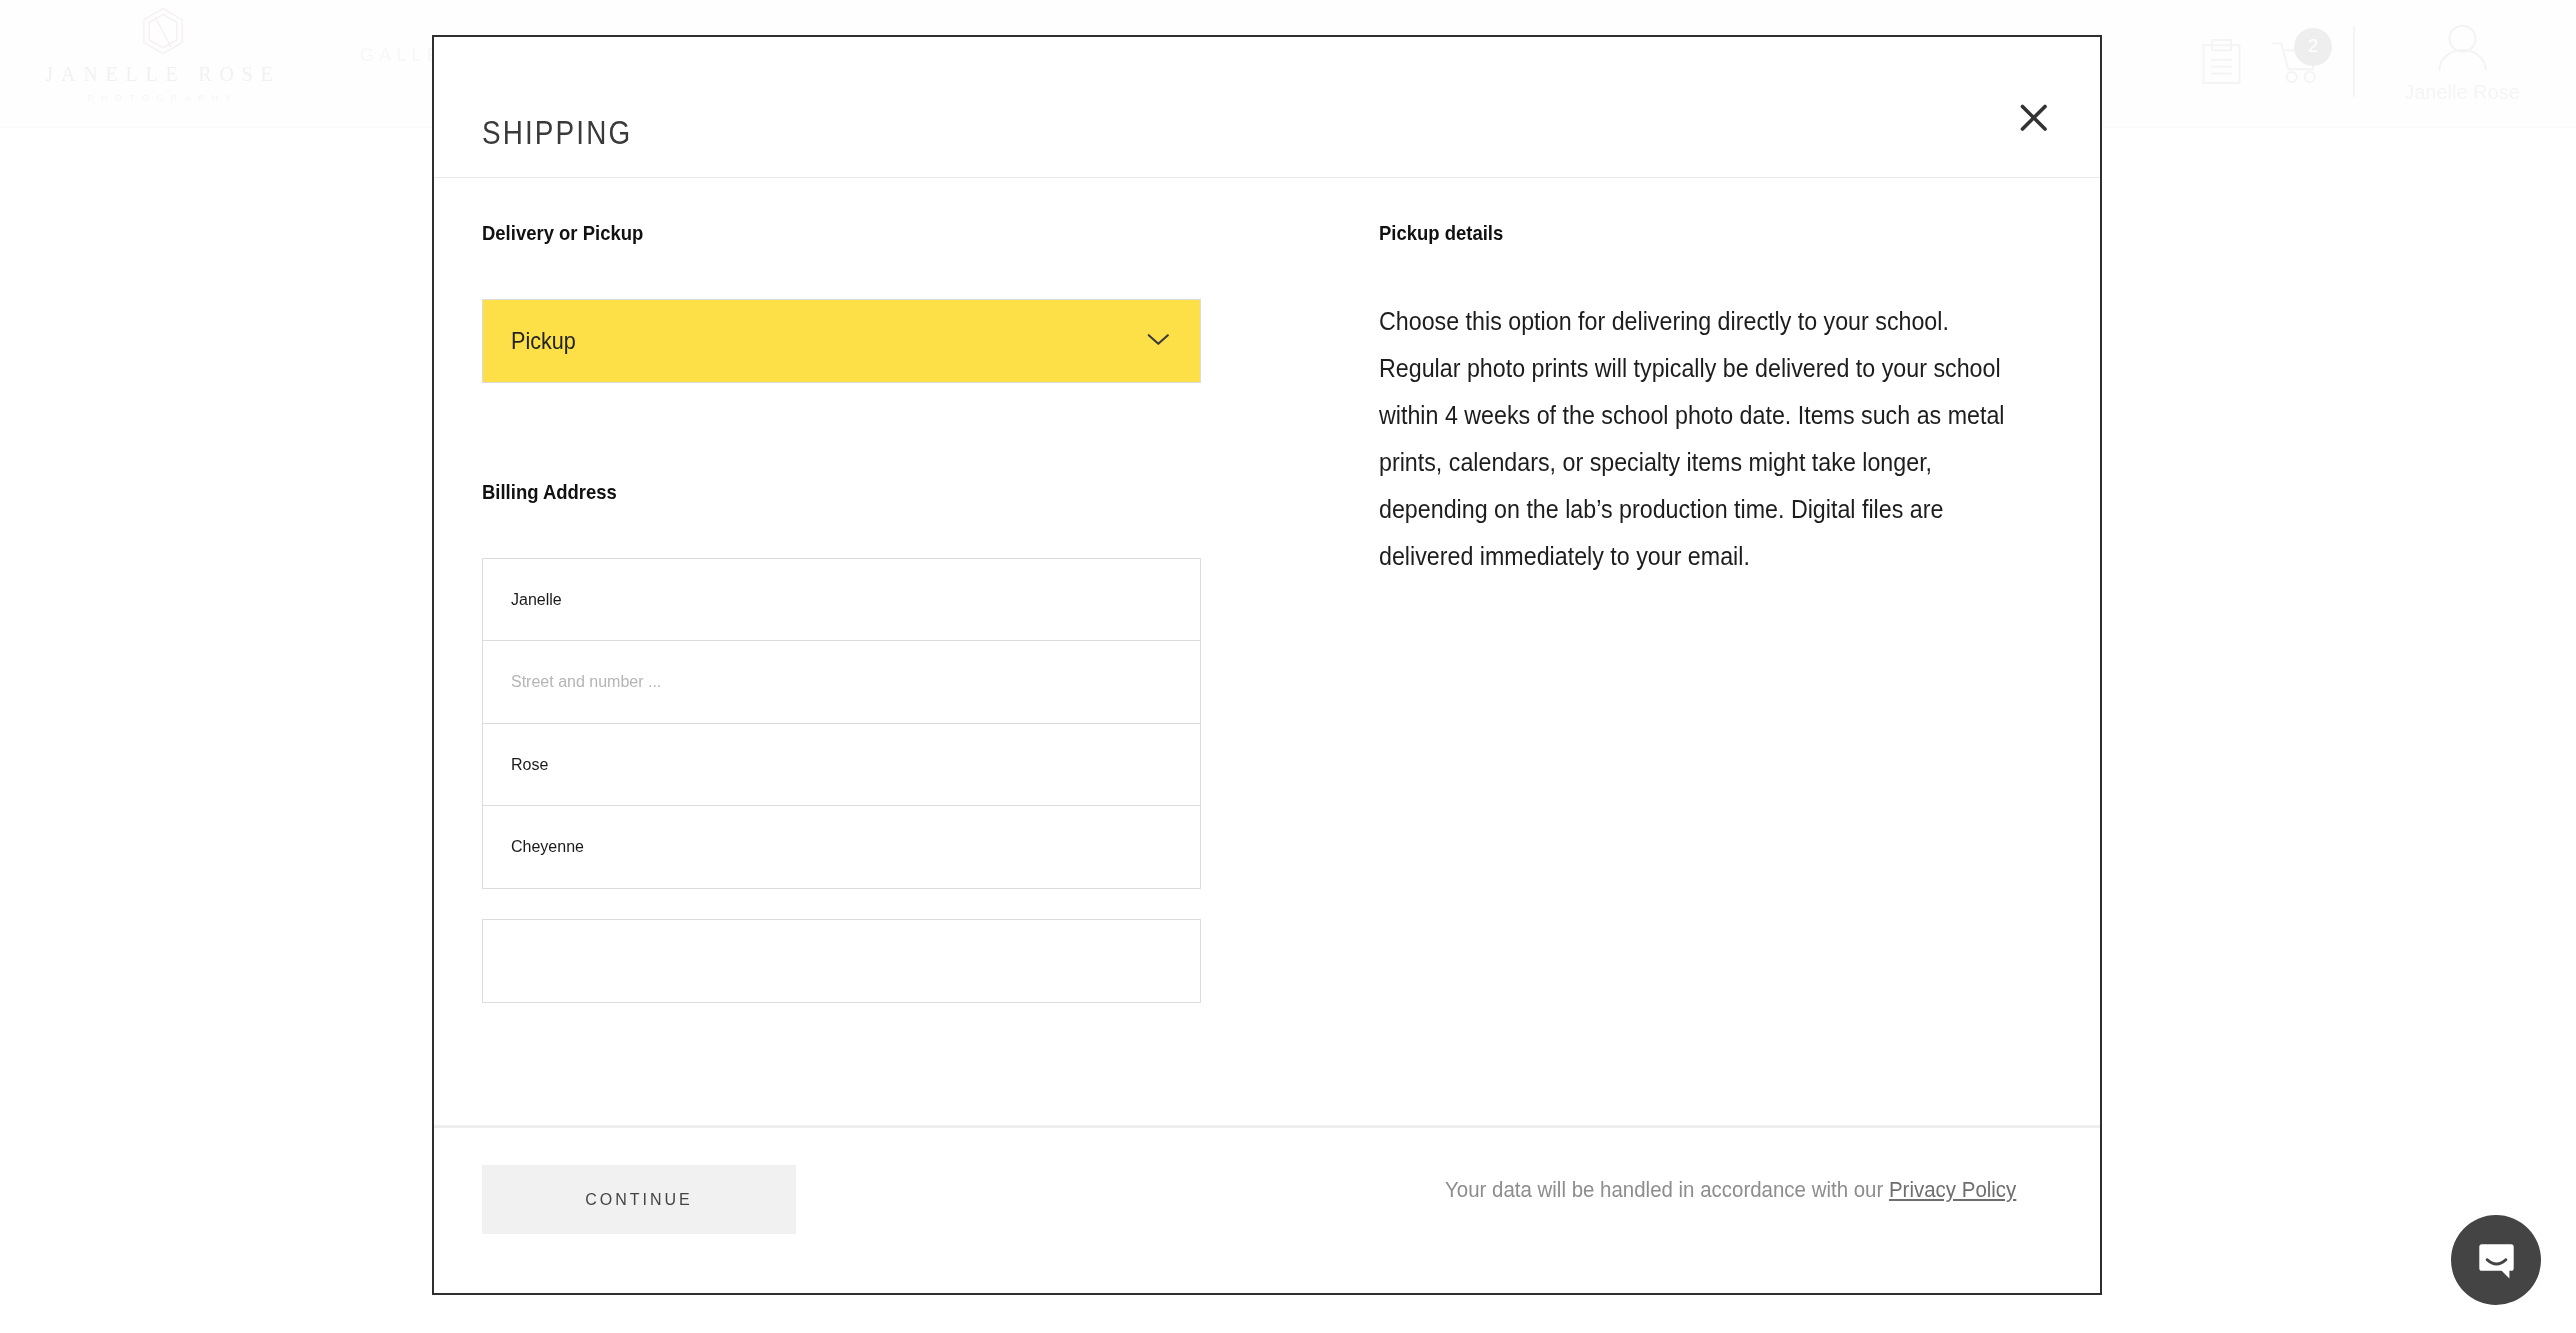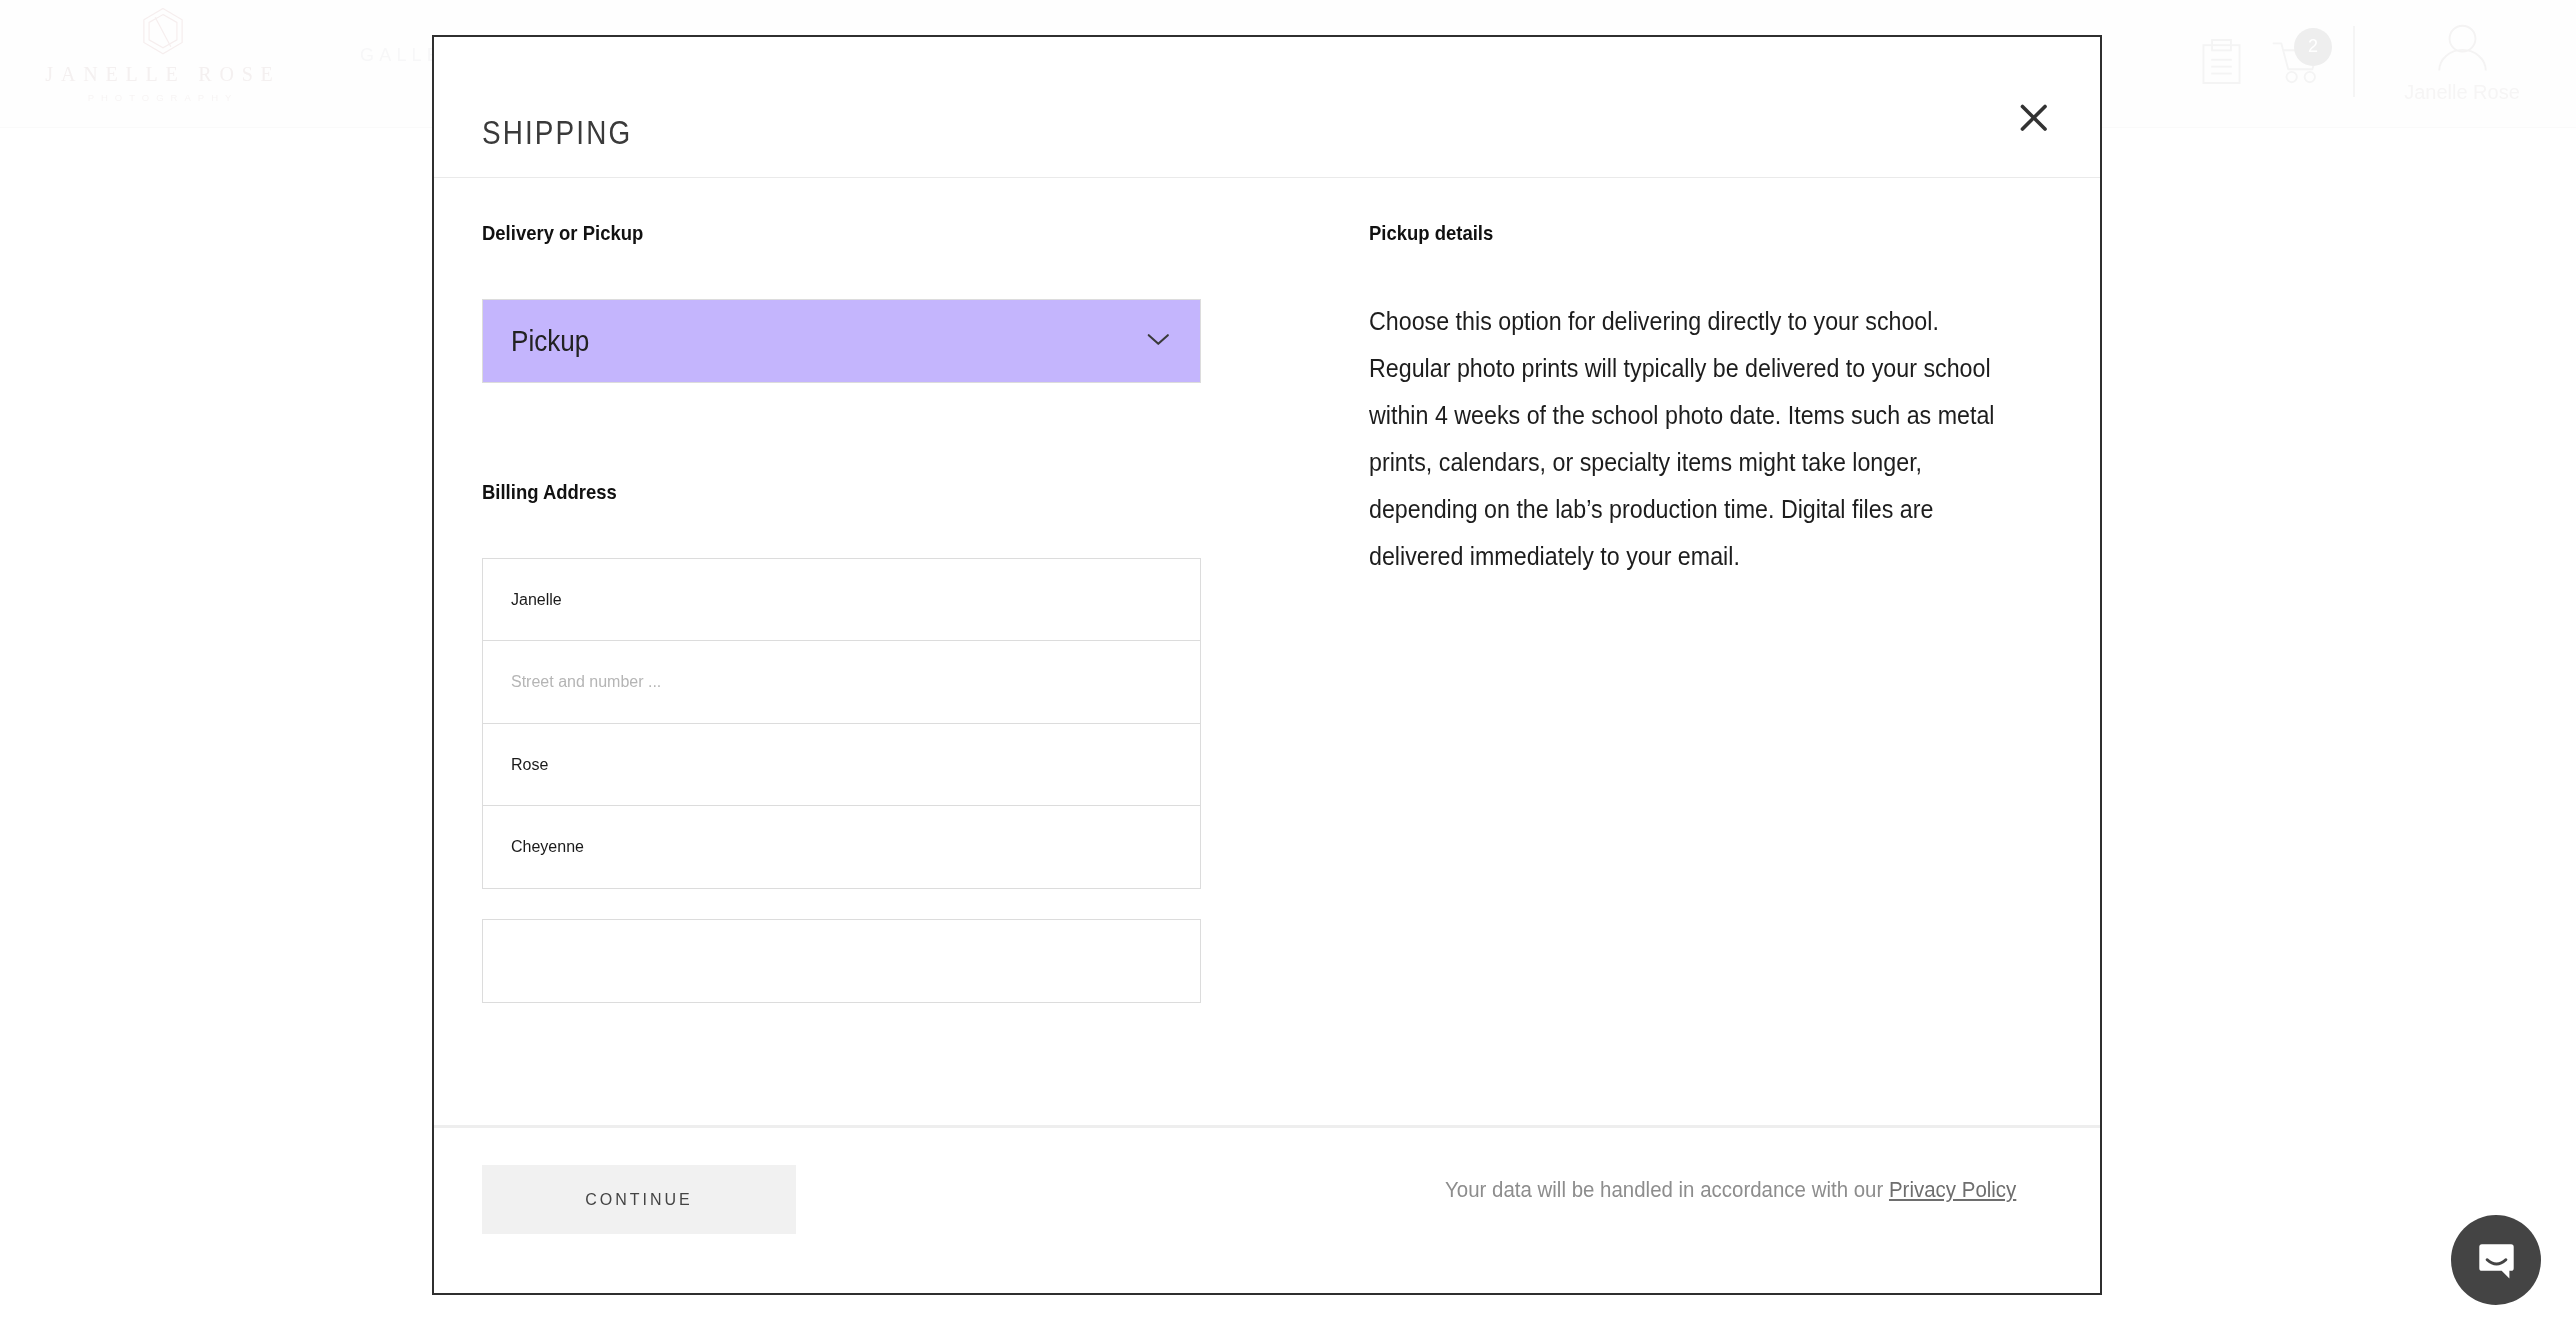--- a/index.html
+++ b/index.html
@@ -177,21 +177,21 @@
     position: relative;
     overflow: hidden;
     padding: 0;
   }
   .body-inner {
     position: absolute;
     left: 0; top: 0; right: 0;
     bottom: 0;
     padding: 43px 48px 0 48px;
     display: flex;
-    gap: 0;
+    gap: 10px;
   }
   .col-left { width: 803px; flex: 0 0 803px; }
   .col-right { flex: 1 1 auto; padding-left: 84px; }
 
   .field-label {
     font-size: 21px;
     font-weight: bold;
     color: #111111;
     font-family: "Liberation Sans Narrow", "Liberation Sans", sans-serif;
     transform: scaleX(0.88);
@@ -202,22 +202,22 @@
   .select-wrap {
     position: relative;
     margin-top: 54px;
     width: 719px;
     height: 84px;
   }
   .select-box {
     width: 100%;
     height: 100%;
     border: 1.7px solid #dcdcdc;
-    background: #c4b5fd;
-    font-size: 29px;
+    background: #fde047;
+    font-size: 24px;
     color: #222222;
     padding: 0 28px;
     display: flex;
     align-items: center;
     font-family: "Liberation Sans Narrow", "Liberation Sans", sans-serif;
     cursor: pointer;
   }
   .select-value {
     transform: scaleX(0.9);
     transform-origin: left center;

